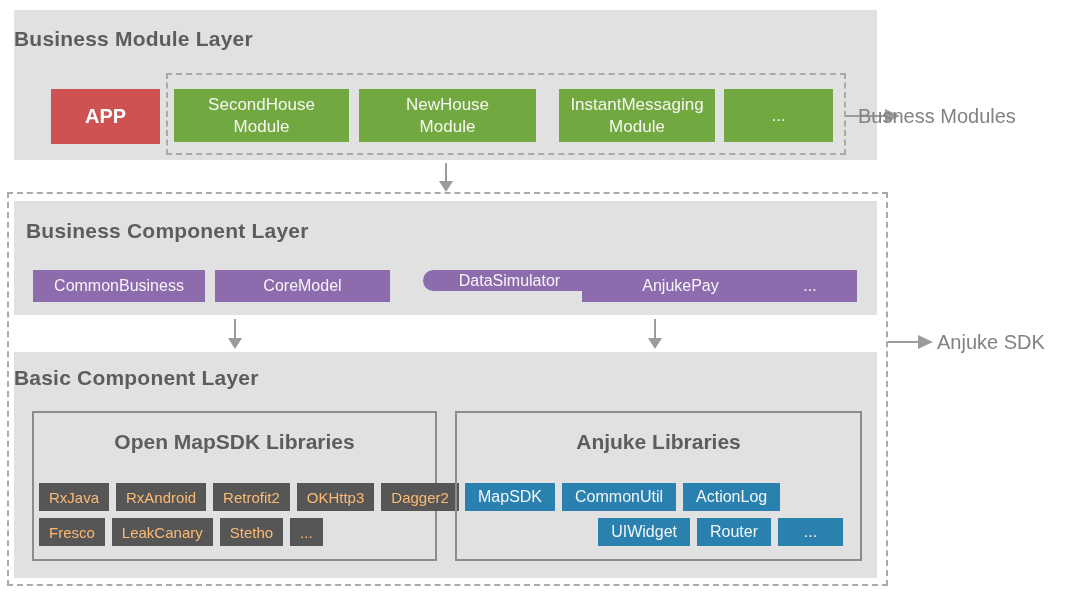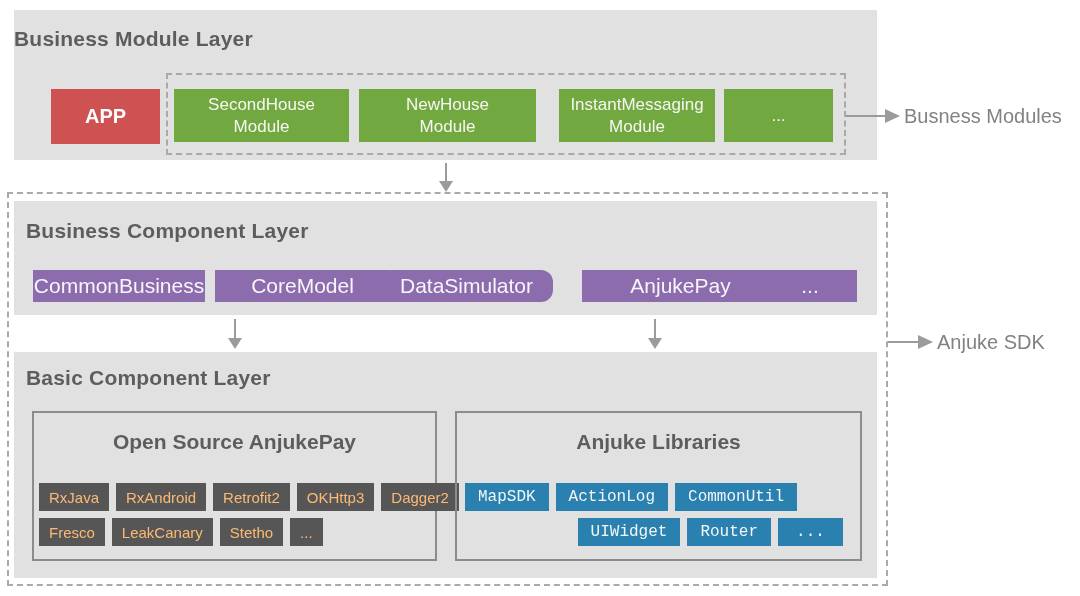--- a/index.html
+++ b/index.html
@@ -22,33 +22,33 @@
     font-weight: bold; font-size: 20px;
     display: flex; align-items: center; justify-content: center;
   }
   .green-box {
     background: var(--module-green, #72a840); color: #f7f7f2;
     font-size: 17px; line-height: 22px; text-align: center; white-space: pre-line;
     display: flex; align-items: center; justify-content: center;
   }
   .purple-box {
     background: var(--component-purple, #8d6cae); color: #f7f5fa;
-    font-size: 21px; text-align: left;
+    font-size: 16px; text-align: left;
     display: flex; align-items: center; justify-content: center;
   }
   .chip-row { display: flex; gap: 7px; }
   .dark-chip {
     background: var(--chip-dark, #565656); color: #fdba74;
     font-size: 15px; height: 28px; padding: 0 10px;
     display: flex; align-items: center; justify-content: center; white-space: nowrap;
   }
   .blue-chip {
     background: var(--library-blue, #2a80ae); color: #f2f6f8;
     font-size: 16px; height: 28px; padding: 0 13px;
-    display: flex; align-items: center; justify-content: center; white-space: nowrap; font-family: Liberation Mono, monospace;
+    display: flex; align-items: center; justify-content: center; white-space: nowrap;
   }
   .inner-title {
     text-align: center; font-weight: bold; font-size: 21px;
     color: var(--title-gray, #5d5d5d);
   }
   .annot {
     font-size: 20px; color: var(--label-gray, #828282); white-space: nowrap;
   }
   .hline { background: var(--arrow-gray, #9b9b9b); height: 2px; }
   .vline { background: var(--arrow-gray, #9b9b9b); width: 2px; }
@@ -80,72 +80,72 @@
   <div class="abs green-box" style="left:174px; top:89px; width:175px; height:53px;">SecondHouse
 Module</div>
   <div class="abs green-box" style="left:359px; top:89px; width:177px; height:53px;">NewHouse
 Module</div>
   <div class="abs green-box" style="left:559px; top:89px; width:156px; height:53px;">InstantMessaging
 Module</div>
   <div class="abs green-box" style="left:724px; top:89px; width:109px; height:53px;">...</div>
 
   <div class="abs hline" style="left:846px; top:115px; width:39px;"></div>
   <div class="abs head-right" style="left:885px; top:109px;"></div>
-  <div class="abs annot" style="left:904px; top:105px;">Busness Modules</div>
+  <div class="abs annot" style="left:858px; top:105px;">Busness Modules</div>
 
   <div class="abs vline" style="left:445px; top:163px; height:19px;"></div>
   <div class="abs head-down" style="left:439px; top:181px;"></div>
 
   <div class="abs dashed" style="left:7px; top:192px; width:881px; height:394px;"></div>
 
   <div class="abs layer" style="left:14px; top:201px; width:863px; height:114px;"></div>
   <div class="abs layer-title" style="left:14px; top:219px; width:863px;margin-left:12px;">Business Component Layer</div>
 
   <div class="abs purple-box" style="left:33px; top:270px; width:172px; height:32px;">CommonBusiness</div>
   <div class="abs purple-box" style="left:215px; top:270px; width:175px; height:32px;">CoreModel</div>
-  <div class="abs purple-box" style="left:380px; top:270px; width:173px; height:32px;border-radius:12px;">DataSimulator</div>
+  <div class="abs purple-box" style="left:423px; top:270px; width:173px; height:21px;border-radius:12px;">DataSimulator</div>
   <div class="abs purple-box" style="left:582px; top:270px; width:197px; height:32px;">AnjukePay</div>
   <div class="abs purple-box" style="left:763px; top:270px; width:94px; height:32px;">...</div>
 
   <div class="abs vline" style="left:234px; top:319px; height:20px;"></div>
   <div class="abs head-down" style="left:228px; top:338px;"></div>
   <div class="abs vline" style="left:654px; top:319px; height:20px;"></div>
   <div class="abs head-down" style="left:648px; top:338px;"></div>
 
   <div class="abs hline" style="left:888px; top:341px; width:30px;"></div>
   <div class="abs head-right" style="left:918px; top:335px;"></div>
   <div class="abs annot" style="left:937px; top:331px;">Anjuke SDK</div>
 
   <div class="abs layer" style="left:14px; top:352px; width:863px; height:226px;"></div>
-  <div class="abs layer-title" style="left:14px; top:366px; width:705px;padding-left:12px;">Basic Component Layer</div>
+  <div class="abs layer-title" style="left:14px; top:366px; width:705px;">Basic Component Layer</div>
 
   <div class="abs solidbox" style="left:32px; top:411px; width:405px; height:150px;"></div>
-  <div class="abs inner-title" style="left:32px; top:430px; width:405px;">Open Source AnjukePay</div>
+  <div class="abs inner-title" style="left:32px; top:430px; width:405px;">Open MapSDK Libraries</div>
 
   <div class="abs chip-row" style="left:39px; top:483px;">
     <div class="dark-chip">RxJava</div>
     <div class="dark-chip">RxAndroid</div>
     <div class="dark-chip">Retrofit2</div>
     <div class="dark-chip">OKHttp3</div>
     <div class="dark-chip">Dagger2</div>
   </div>
   <div class="abs chip-row" style="left:39px; top:518px;">
     <div class="dark-chip">Fresco</div>
     <div class="dark-chip">LeakCanary</div>
     <div class="dark-chip">Stetho</div>
     <div class="dark-chip">...</div>
   </div>
 
   <div class="abs solidbox" style="left:455px; top:411px; width:407px; height:150px;"></div>
   <div class="abs inner-title" style="left:455px; top:430px; width:407px;">Anjuke Libraries</div>
 
   <div class="abs chip-row" style="left:465px; top:483px;">
     <div class="blue-chip">MapSDK</div>
+    <div class="blue-chip">CommonUtil</div>
     <div class="blue-chip">ActionLog</div>
-    <div class="blue-chip">CommonUtil</div>
   </div>
   <div class="abs chip-row" style="right:237px; top:518px;">
     <div class="blue-chip">UIWidget</div>
     <div class="blue-chip">Router</div>
     <div class="blue-chip" style="width:65px;">...</div>
   </div>
 
 </div>
 
 </body></html>

